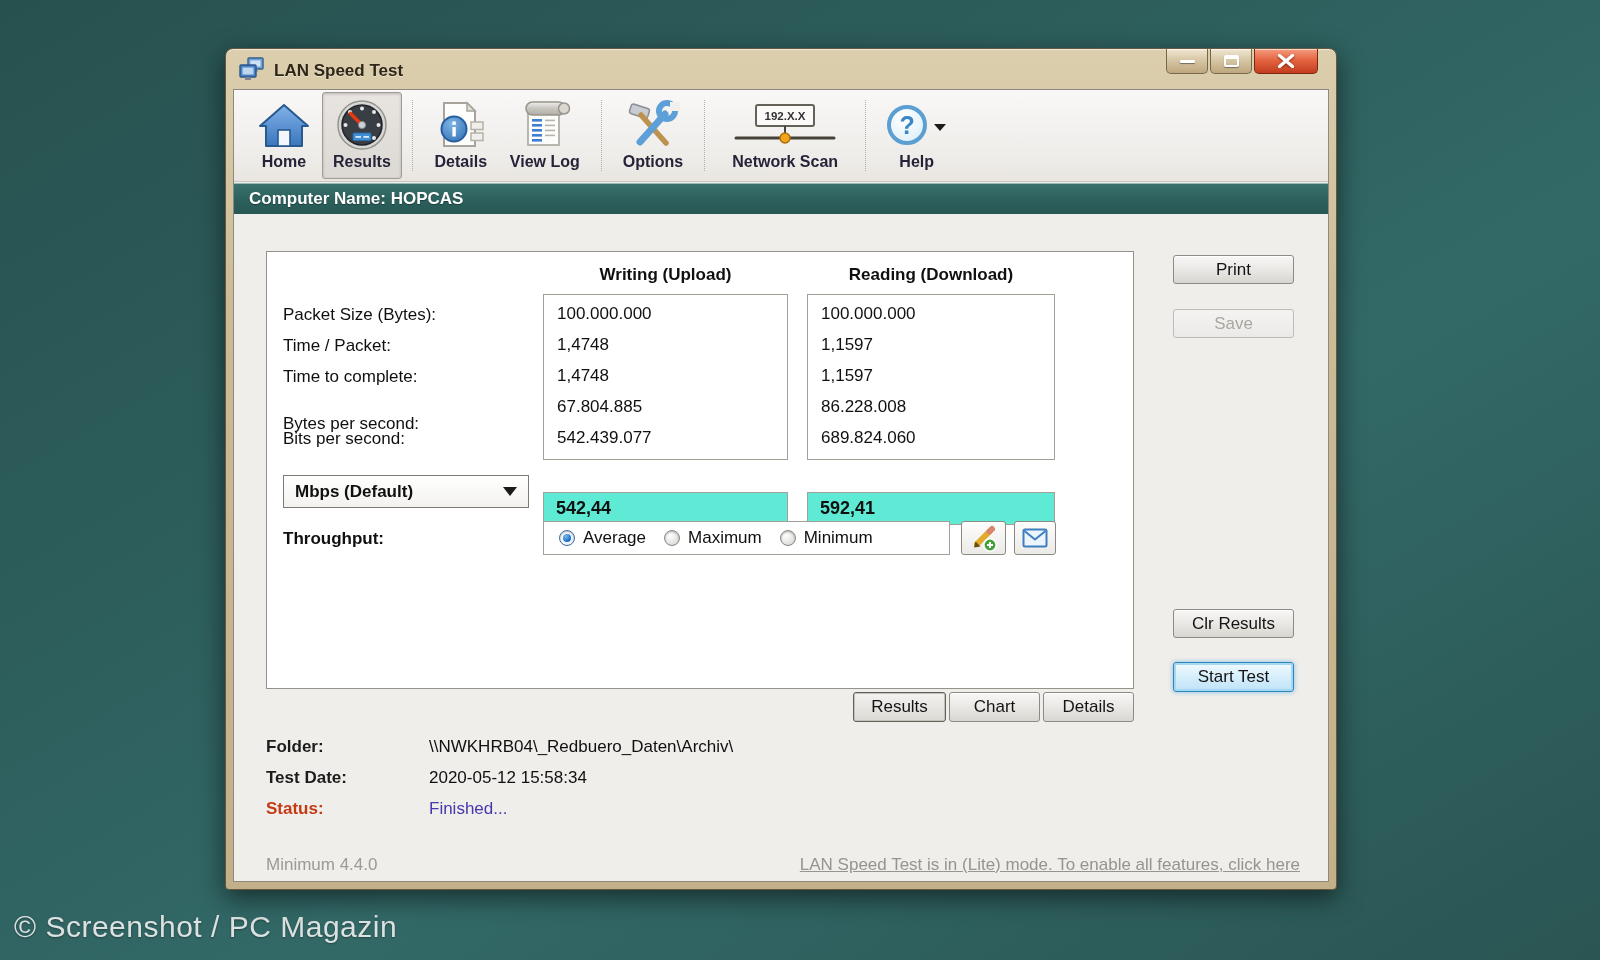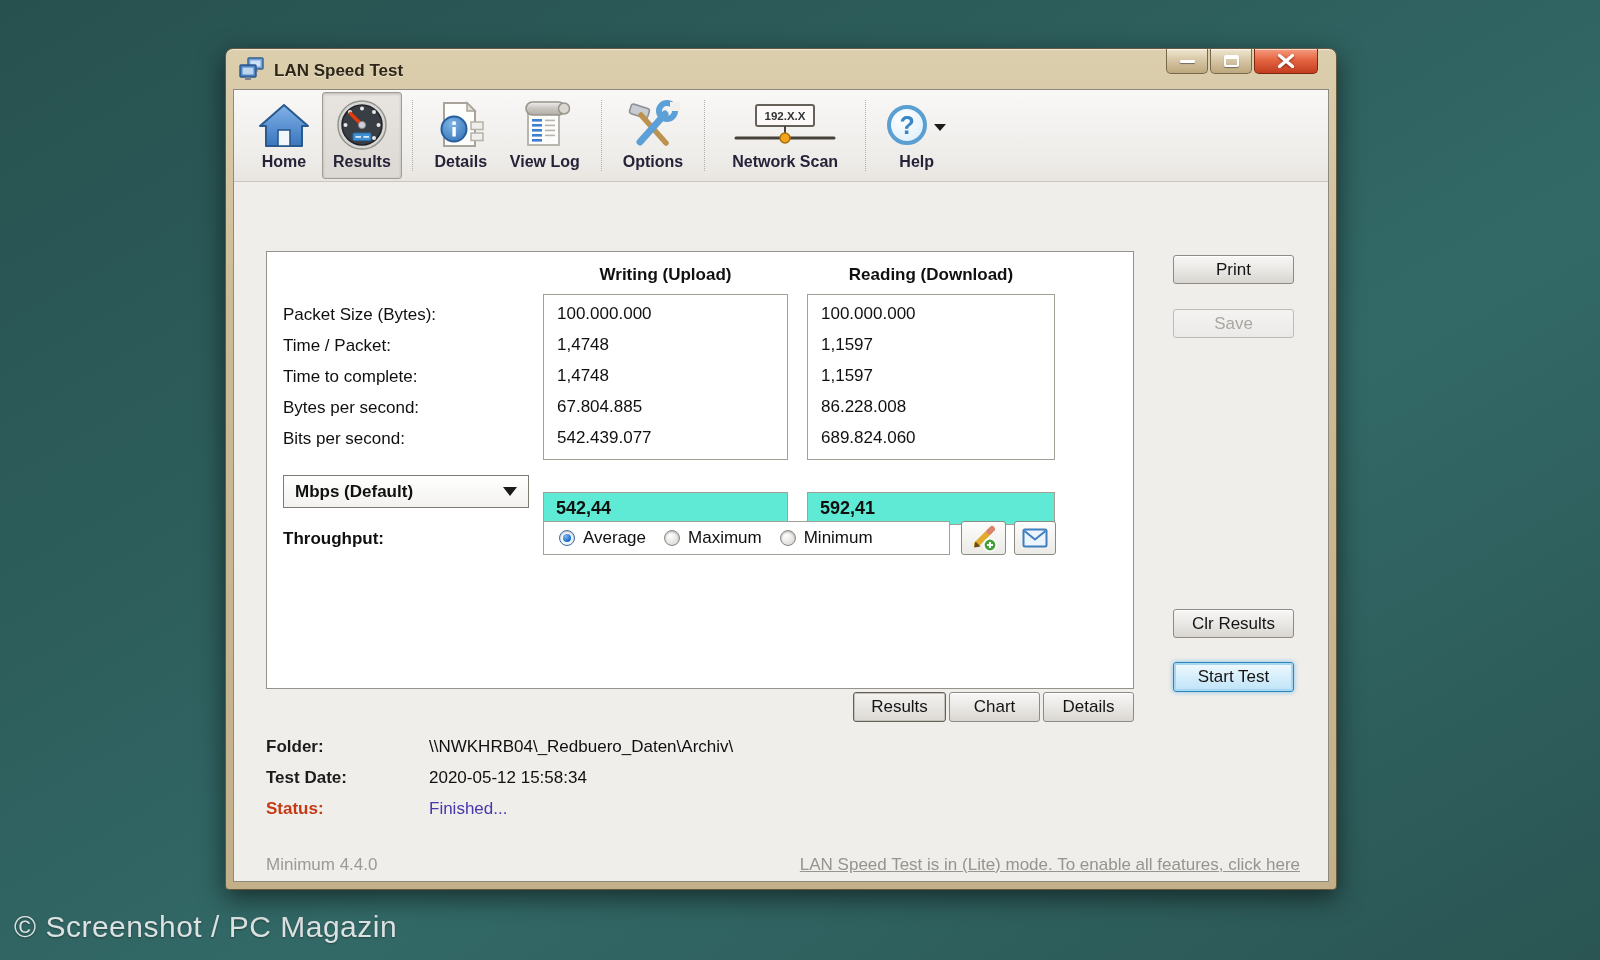--- a/index.html
+++ b/index.html
@@ -301,29 +301,32 @@
             <div class="help-circle">
                 <span class="help-q">?</span>
               </div>
             <div class="help-caret"></div>
           </div>
         </div>
         <span class="tb-label">Help</span>
       </div>
     </div>
 
+    <div class="banner">
+      <span class="banner-text">Computer Name: HOPCAS</span>
+    </div>
 
     <div class="panel">
       <div class="col-header w">Writing (Upload)</div>
       <div class="col-header r">Reading (Download)</div>
 
       <div class="rlabel" style="top:53px">Packet Size (Bytes):</div>
       <div class="rlabel" style="top:84px">Time / Packet:</div>
       <div class="rlabel" style="top:115px">Time to complete:</div>
-      <div class="rlabel" style="top:146px">Bytes per second:</div>
+      <div class="rlabel" style="top:162px">Bytes per second:</div>
       <div class="rlabel" style="top:177px">Bits per second:</div>
 
       <div class="vbox w">
         <div class="vrow" style="top:9px">100.000.000</div>
         <div class="vrow" style="top:40px">1,4748</div>
         <div class="vrow" style="top:71px">1,4748</div>
         <div class="vrow" style="top:102px">67.804.885</div>
         <div class="vrow" style="top:133px">542.439.077</div>
       </div>
 

